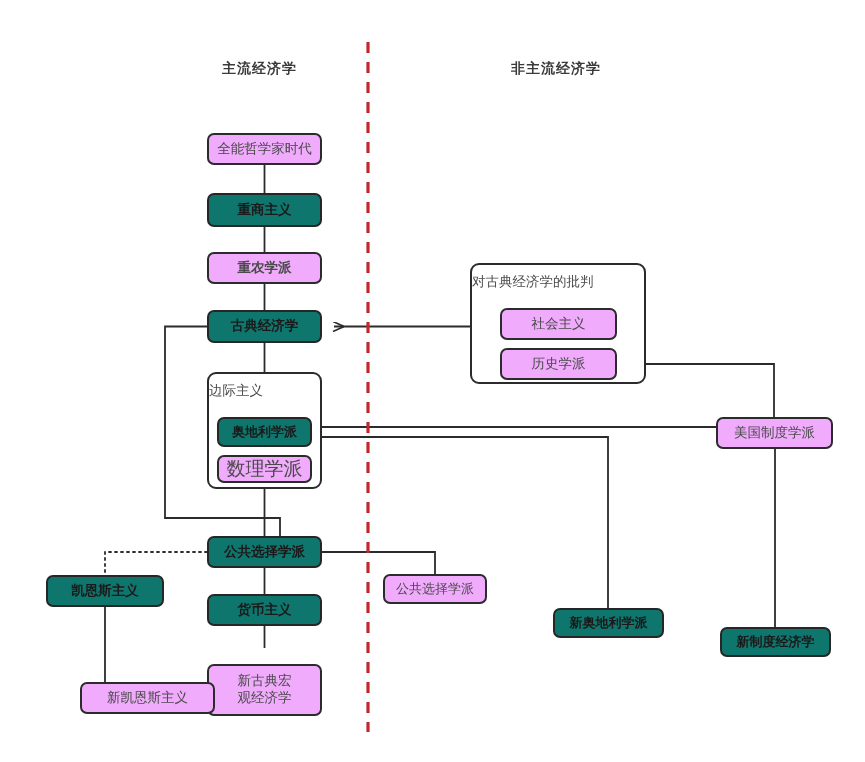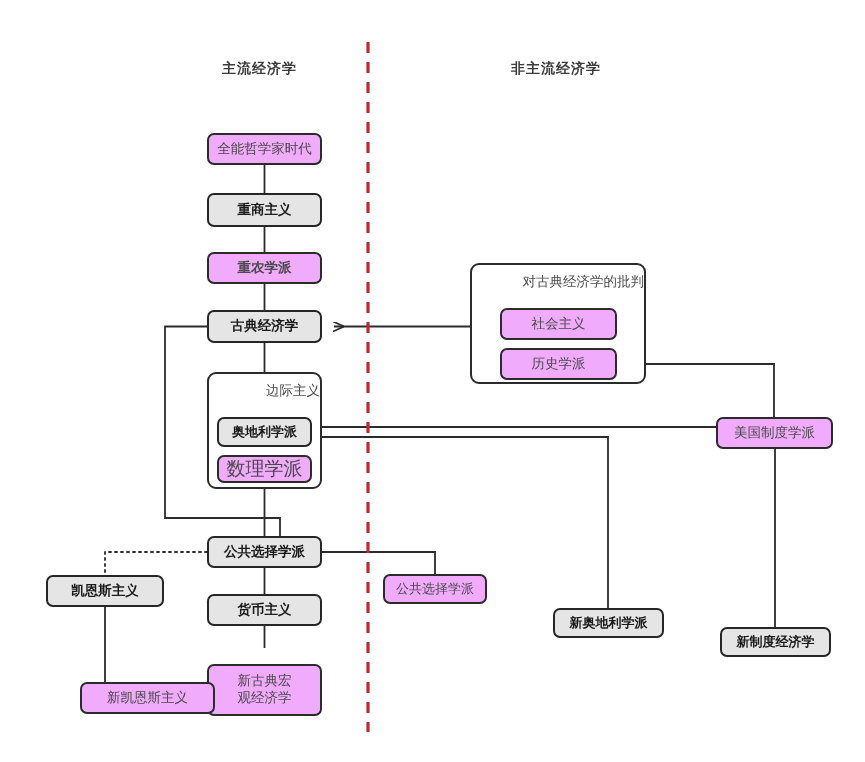--- a/index.html
+++ b/index.html
@@ -10,26 +10,26 @@
     position:absolute;font-size:14px;font-weight:bold;color:#3b3b3b;
     letter-spacing:1px;white-space:nowrap;
   }
   .node{
     position:absolute;box-sizing:border-box;
     border:2px solid #2b2b2b;border-radius:7px;background:#f0abfc;
     display:flex;align-items:center;justify-content:center;
     text-align:center;color:#4a4a4a;font-size:13.5px;line-height:1.25;
     z-index:3;
   }
-  .node.yellow{background:#e5e5e5;color:#1a1a1a;font-weight:bold;border-color:#262626;}
+  .node.yellow{background:#0f766e;color:#1a1a1a;font-weight:bold;border-color:#262626;}
   .node.group{
     display:block;background:#ffffff;border-radius:9px;
   }
   .group > .grp-title{
-    position:absolute;left:0;right:0;top:9px;text-align:right;
+    position:absolute;left:0;right:0;top:9px;text-align:left;
     font-size:13.5px;color:#4a4a4a;
   }
 </style>
 </head>
 <body>
 
 <div id="stage">
 
   <svg id="edges" viewBox="0 0 865 762">
     <defs>

